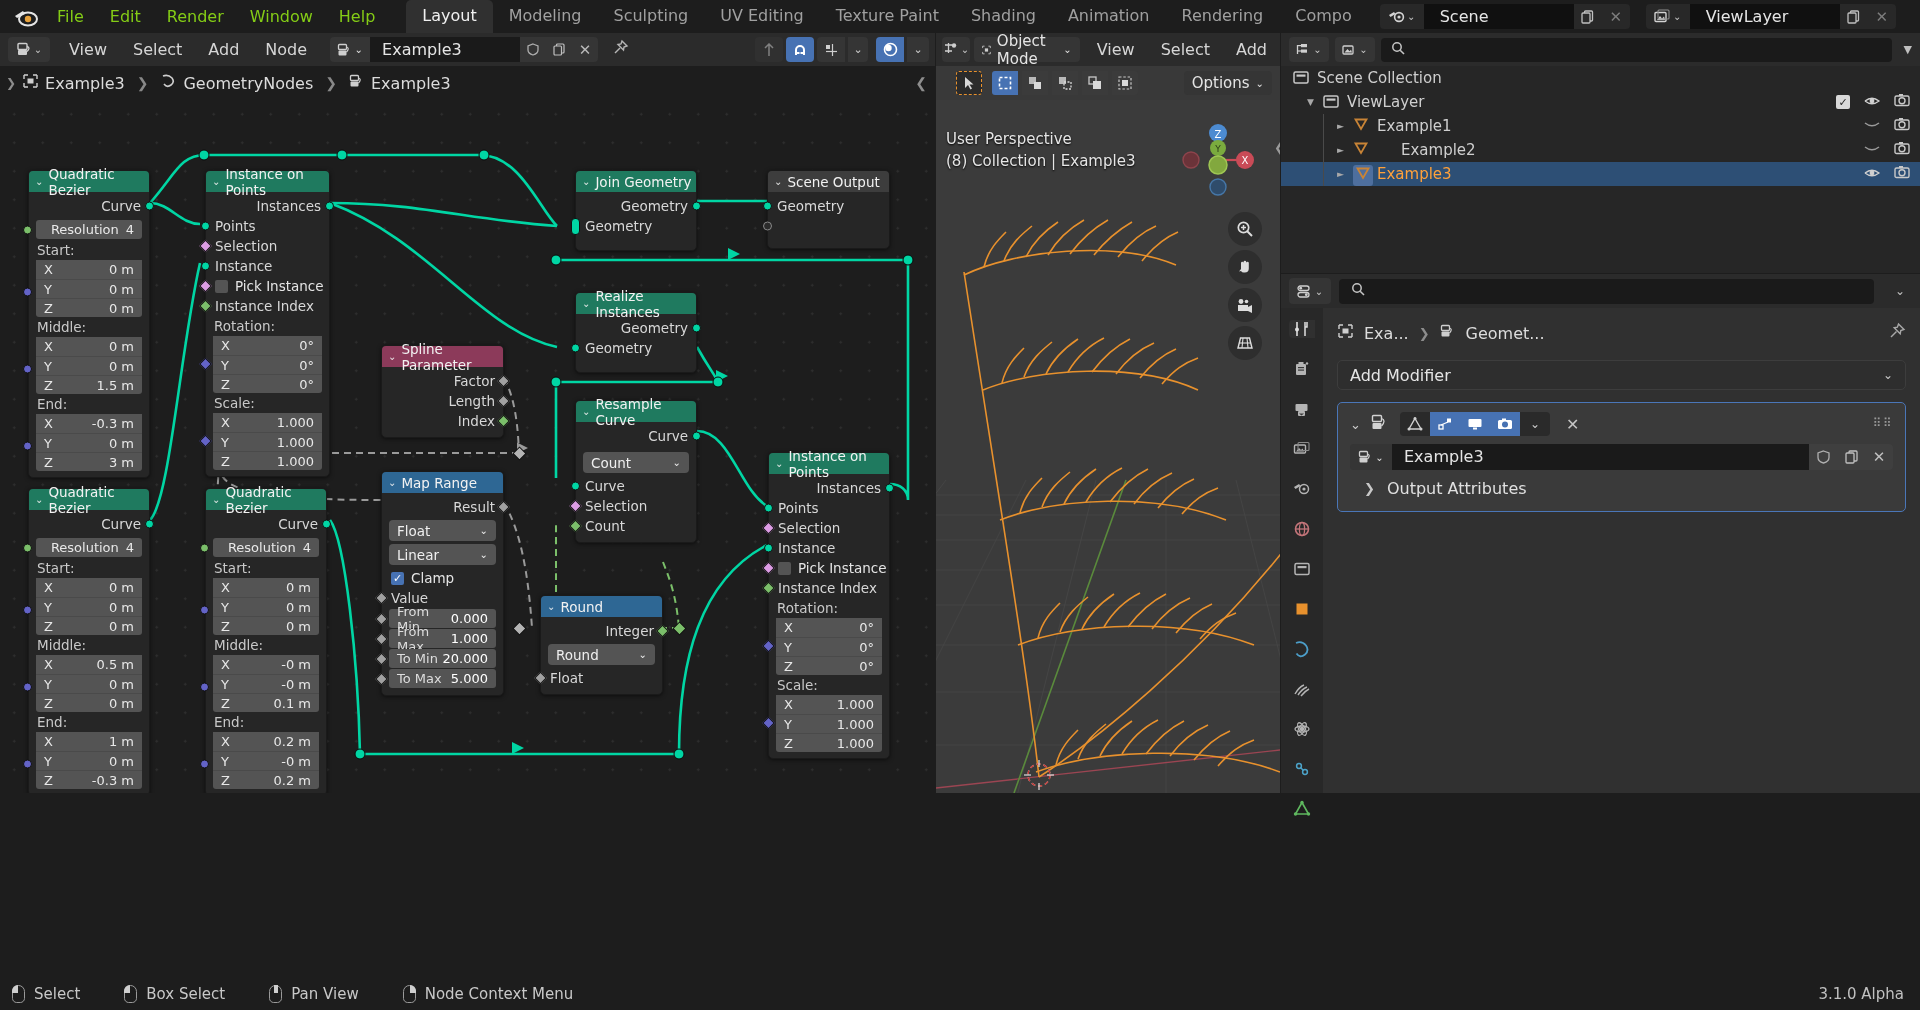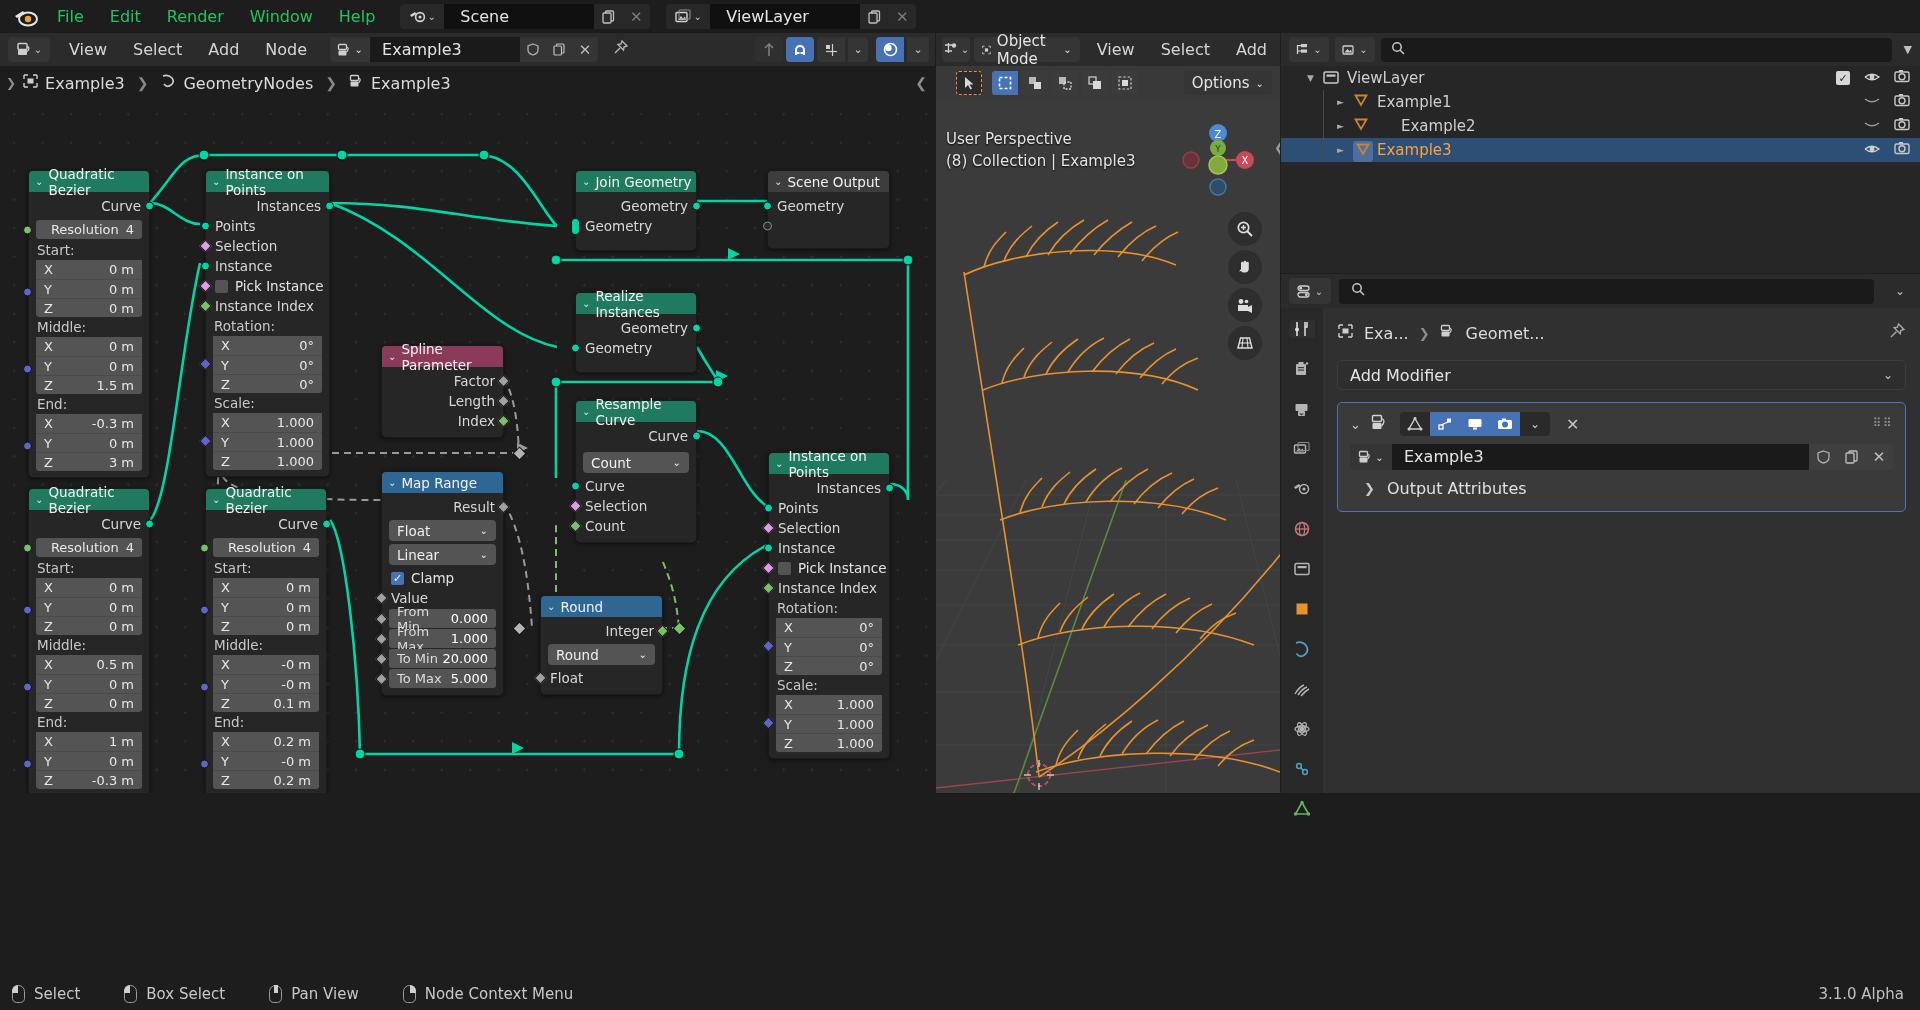--- a/index.html
+++ b/index.html
@@ -6,21 +6,21 @@
   html,body { width:1920px; height:1010px; overflow:hidden; background:#1d1d1d;
     font-family:"DejaVu Sans", sans-serif; color:#e5e5e5; font-size:15px; }
 
   #app { position:relative; width:1920px; height:1010px; }
 
   
   .topbar { position:absolute; left:0; top:0; width:1920px; height:33px;
     background:#1d1d1d; display:flex; align-items:center; }
   .blender-logo { width:36px; height:26px; margin-left:8px; display:flex;
     align-items:center; justify-content:center; color:#e8a33d; }
-  .menu-item { padding:4px 13px; font-size:16px; color:#22c55e; line-height:1; }
+  .menu-item { padding:4px 13px; font-size:16px; color:#84cc16; line-height:1; }
   .workspace-tabs { display:flex; align-items:flex-end; height:33px; margin-left:18px; }
   .ws-tab { padding:6px 16px 8px; font-size:16px; color:#a0a0a0; border-radius:5px 5px 0 0; }
   .ws-tab.active { background:#303030; color:#f0f0f0; }
   .scene-block { display:flex; align-items:center; height:25px; margin-left:12px; }
   .sc-icon { width:44px; height:25px; background:#282828; border-radius:4px 0 0 4px;
     display:flex; align-items:center; justify-content:center; gap:2px; }
   .sc-name { background:#101010; height:25px; line-height:25px; padding:0 16px;
     font-size:16px; min-width:150px; }
   .sc-btn { width:28px; height:25px; background:#282828; display:flex; align-items:center;
     justify-content:center; color:#b9b9b9; font-size:15px; }
@@ -205,20 +205,31 @@
         <path d="M1 9 L9 4 L11 7 L3 11 Z" fill="#e5e5e5"></path>
       </svg>
     </div>
     <div id="top-menus" style="display:flex;align-items:center;">
         <div class="menu-item">File</div>
         <div class="menu-item">Edit</div>
         <div class="menu-item">Render</div>
         <div class="menu-item">Window</div>
         <div class="menu-item">Help</div>
       </div>
+    <div class="workspace-tabs" id="ws-tabs">
+        <div class="ws-tab active">Layout</div>
+        <div class="ws-tab">Modeling</div>
+        <div class="ws-tab">Sculpting</div>
+        <div class="ws-tab">UV Editing</div>
+        <div class="ws-tab">Texture Paint</div>
+        <div class="ws-tab">Shading</div>
+        <div class="ws-tab">Animation</div>
+        <div class="ws-tab">Rendering</div>
+        <div class="ws-tab">Compo</div>
+      </div>
 
     <div class="scene-block">
       <div class="sc-icon">
         <svg width="17" height="15" viewBox="0 0 17 15">
             <circle cx="11" cy="8" r="4.4" fill="none" stroke="#d3d3d3" stroke-width="1.6"></circle>
             <circle cx="11" cy="8" r="1.6" fill="#d3d3d3"></circle>
             <path d="M1 6 L6 3 L7.5 5 L2.5 8 Z" fill="#d3d3d3"></path>
           </svg>
         <span style="font-size:10px;color:#c5c5c5;">⌄</span>
       </div>
@@ -1198,20 +1209,27 @@
           <svg width="14" height="14" viewBox="0 0 14 14">
               <circle cx="6" cy="6" r="4.2" fill="none" stroke="#c5c5c5" stroke-width="1.5"></circle>
               <line x1="9.2" y1="9.2" x2="13" y2="13" stroke="#c5c5c5" stroke-width="1.6"></line>
             </svg>
         </span>
         <input style="background: transparent; border: none; outline: none; color: rgb(221, 221, 221); font-size: 14px; width: 100%; font-family: &quot;DejaVu Sans&quot;, sans-serif;" placeholder="">
       </div>
       <span style="margin-right:8px;color:#c0c0c0;font-size:11px;">▼</span>
     </div>
     <div id="ol-rows" style="position:absolute;left:0;top:33px;width:639px;">
+        <div class="ol-row">
+          <span style="position:absolute;left:12px;top:4px;"><svg width="16" height="15" viewBox="0 0 16 15">
+              <rect x="1" y="2" width="14" height="11" rx="1.5" fill="none" stroke="#c8c8c8" stroke-width="1.5"></rect>
+              <rect x="3.5" y="4.5" width="9" height="2.2" fill="#c8c8c8"></rect>
+            </svg></span>
+          <span class="rname" style="position:absolute;left:36px;">Scene Collection</span>
+        </div>
         <div class="ol-row">
           <span style="position:absolute;left:26px;color:#a8a8a8;font-size:9px;">▼</span>
           <span style="position:absolute;left:42px;top:4px;"><svg width="16" height="15" viewBox="0 0 16 15">
               <rect x="1" y="2" width="14" height="11" rx="1.5" fill="none" stroke="#c8c8c8" stroke-width="1.5"></rect>
               <rect x="3.5" y="4.5" width="9" height="2.2" fill="#c8c8c8"></rect>
             </svg></span>
           <span class="rname" style="position:absolute;left:66px;">ViewLayer</span>
           <span class="ol-icons">
             <span style="width:14px;height:14px;background:#d8d8d8;border-radius:2px;display:flex;align-items:center;justify-content:center;color:#262626;font-size:11px;">✓</span>
             <span><svg width="16" height="12" viewBox="0 0 16 12">

